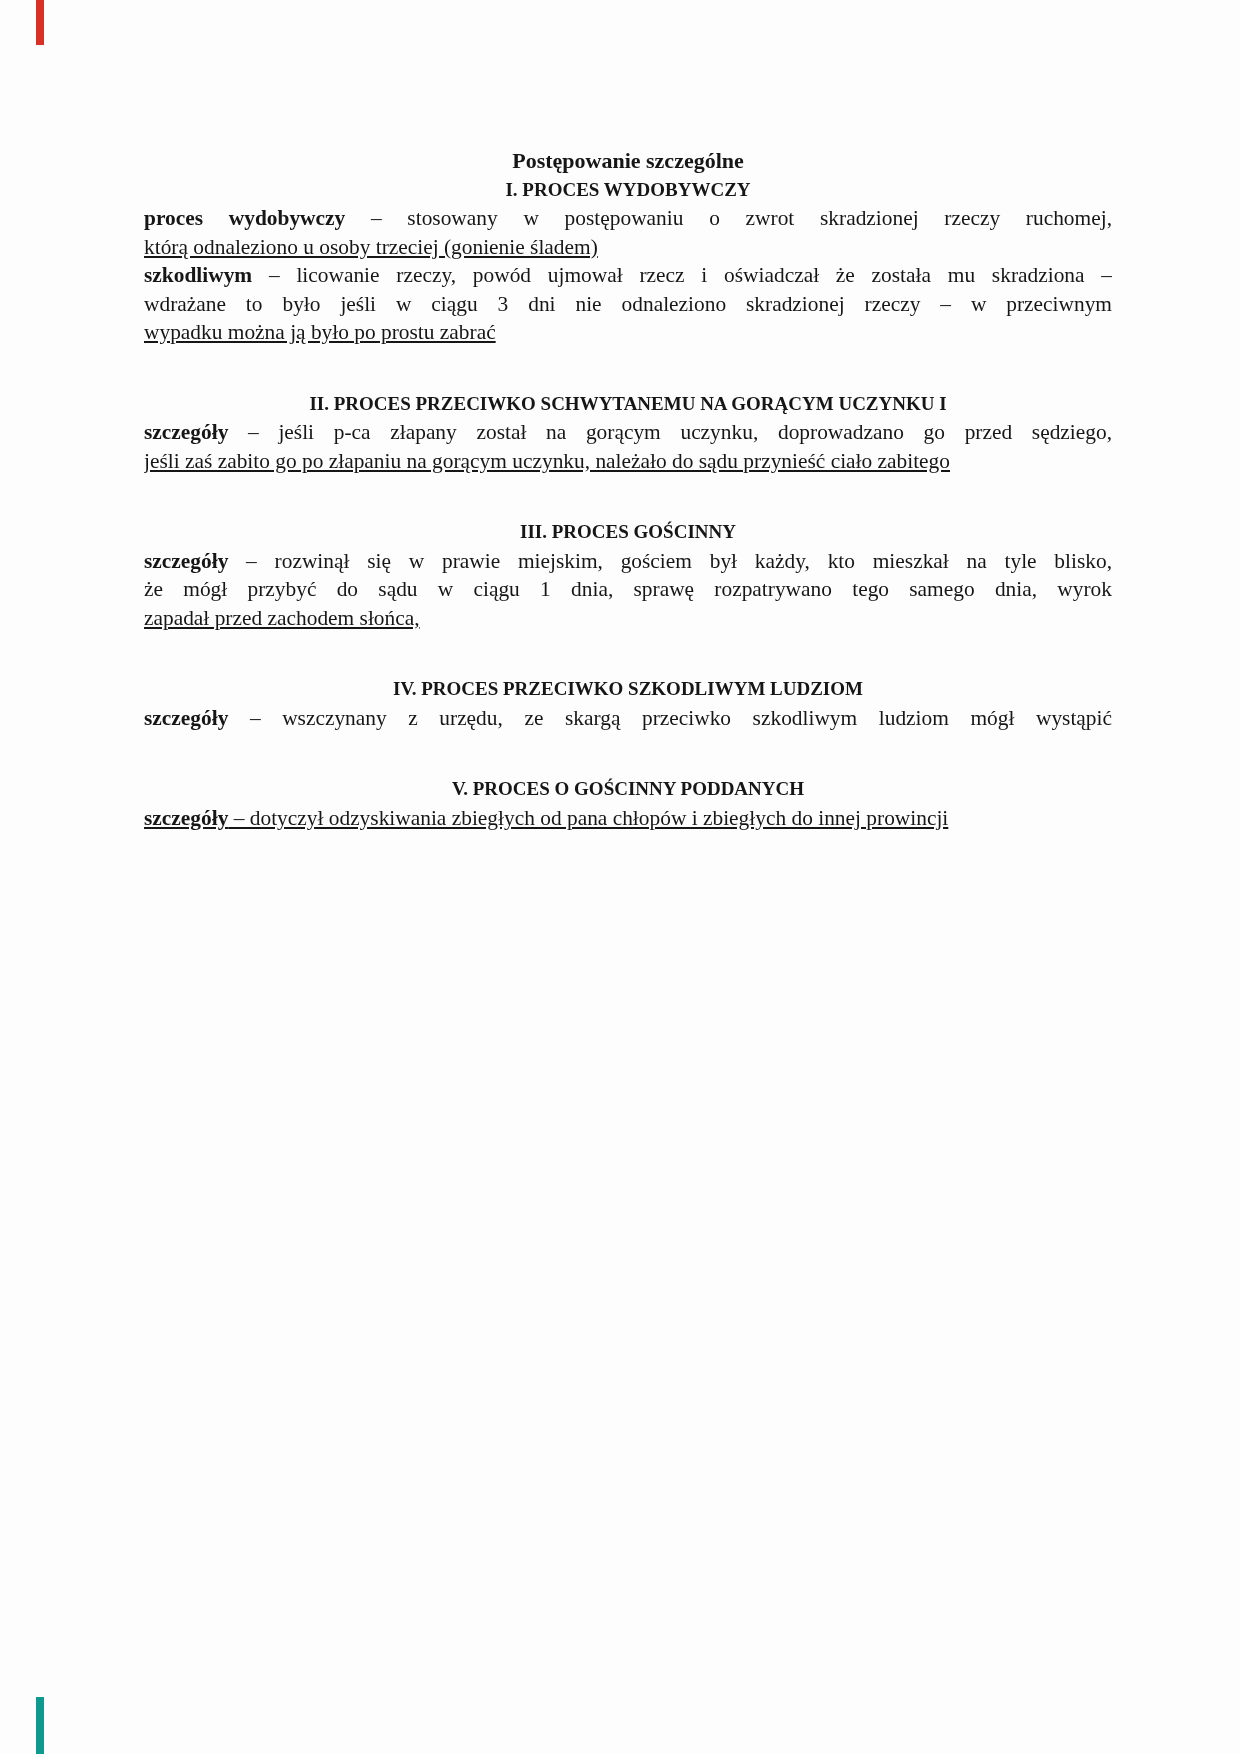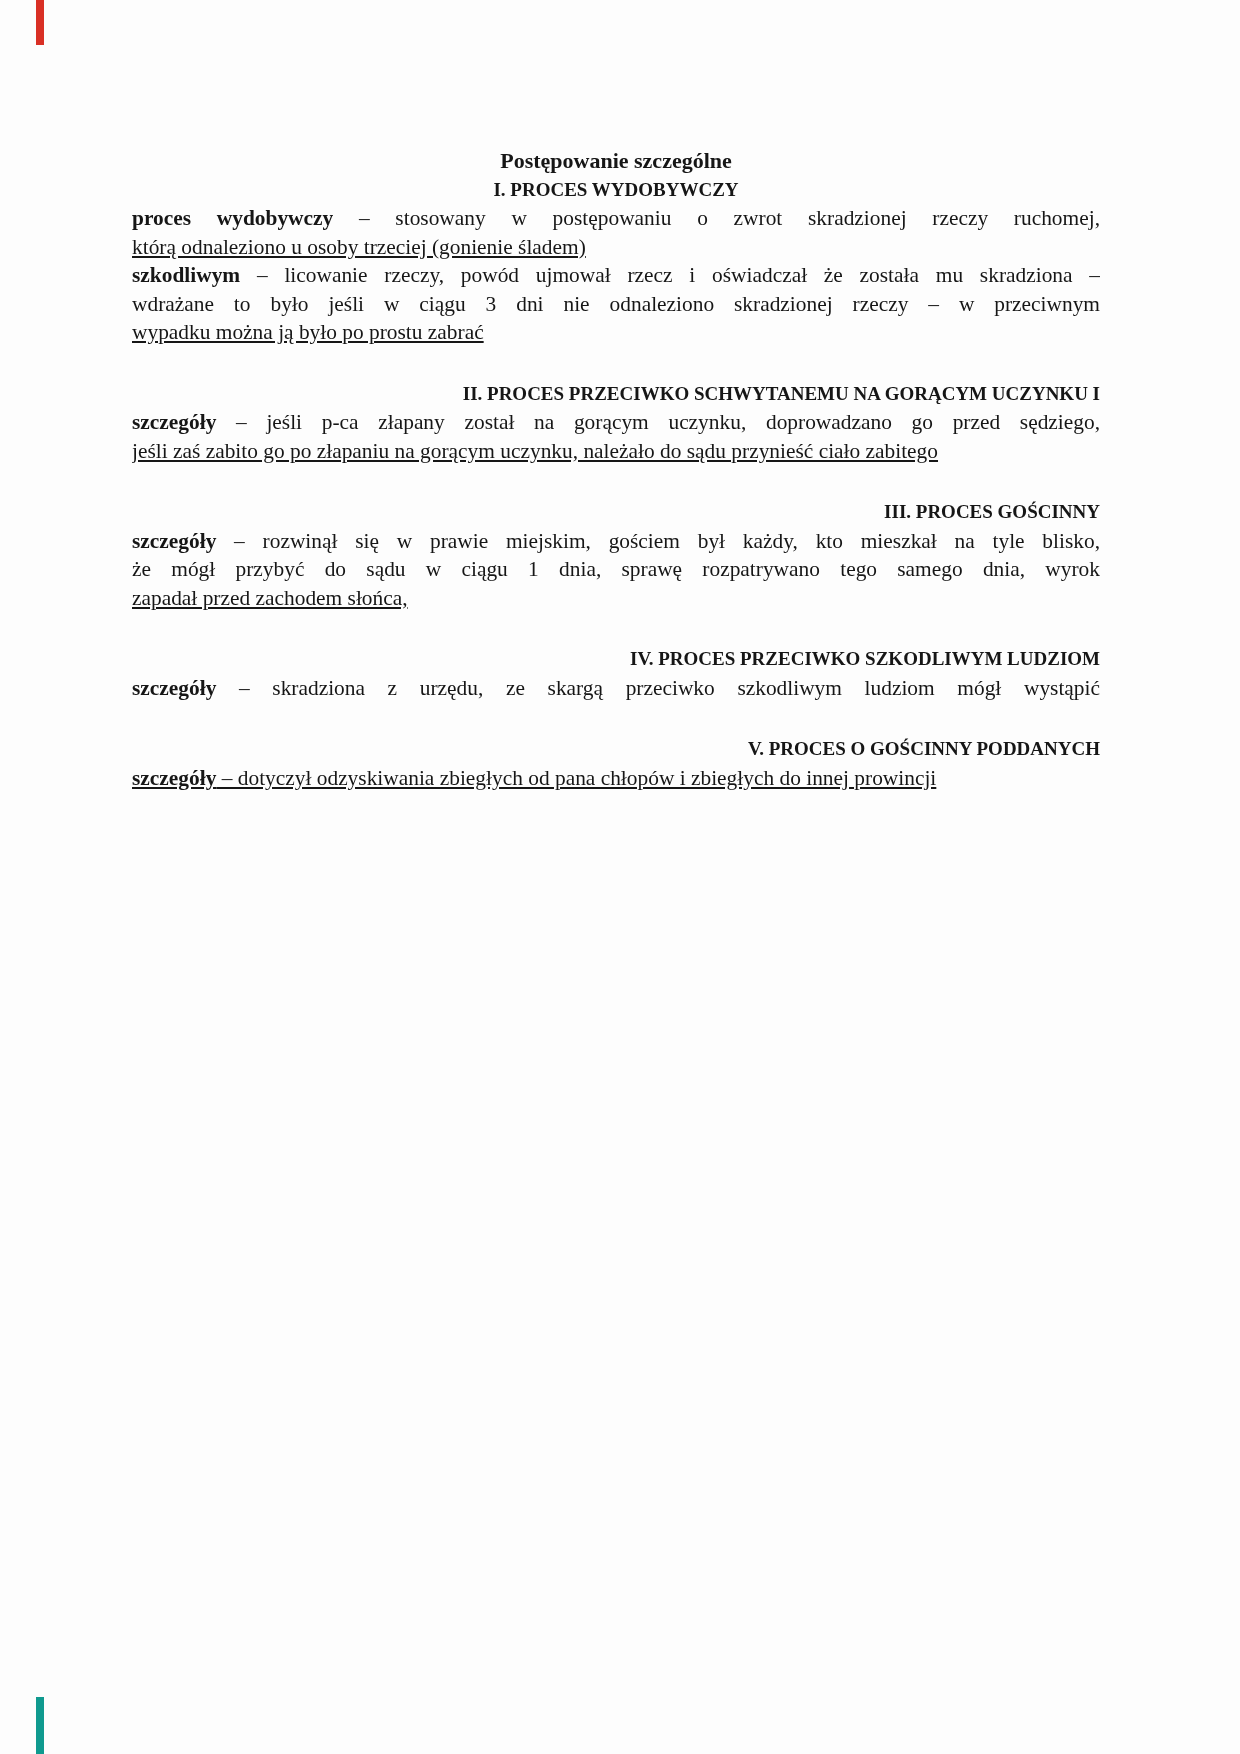--- a/index.html
+++ b/index.html
@@ -10,40 +10,40 @@
     color: #161616;
   }
   .page {
     position: relative;
     width: 1240px; height: 1754px;
     overflow: hidden;
     background: #fdfdfd;
   }
   .content {
     position: absolute;
-    left: 132px; top: 147px;
+    left: 144px; top: 147px;
     width: 968px;
   }
   .doc-title {
     text-align: center;
     font-weight: bold;
     font-size: 22px;
     line-height: 28.5px;
     height: 28.5px;
     overflow: hidden;
   }
   .hline {
     text-align: center;
     font-weight: bold;
     font-size: 19px;
     line-height: 28.5px;
     height: 28.5px;
     overflow: hidden;
   }
-  .hline.section-start { margin-top: 33px; text-align: right; }
+  .hline.section-start { margin-top: 43px; }
   .line {
     font-size: 21.4px;
     line-height: 28.5px;
     height: 28.5px;
     overflow: hidden;
     text-align: justify;
     text-align-last: justify;
   }
   .line.last {
     text-align: left;
@@ -90,21 +90,21 @@
 
     <div class="hline section-start">III. PROCES GOŚCINNY</div>
     <div class="line">
       <span class="lead">szczegóły</span><span> – rozwinął się w prawie miejskim, gościem był każdy, kto mieszkał na tyle blisko,</span>
     </div>
     <div class="line">że mógł przybyć do sądu w ciągu 1 dnia, sprawę rozpatrywano tego samego dnia, wyrok</div>
     <div class="line last">zapadał przed zachodem słońca,</div>
 
     <div class="hline section-start">IV. PROCES PRZECIWKO SZKODLIWYM LUDZIOM</div>
     <div class="line">
-      <span class="lead">szczegóły</span><span> – skradziona z urzędu, ze skargą przeciwko szkodliwym ludziom mógł wystąpić</span>
+      <span class="lead">szczegóły</span><span> – wszczynany z urzędu, ze skargą przeciwko szkodliwym ludziom mógł wystąpić</span>
     </div>
 
     <div class="hline section-start">V. PROCES O GOŚCINNY PODDANYCH</div>
     <div class="line last">
       <span class="lead">szczegóły</span><span> – dotyczył odzyskiwania zbiegłych od pana chłopów i zbiegłych do innej prowincji</span>
     </div>
 
   </div>
 </div>
 

